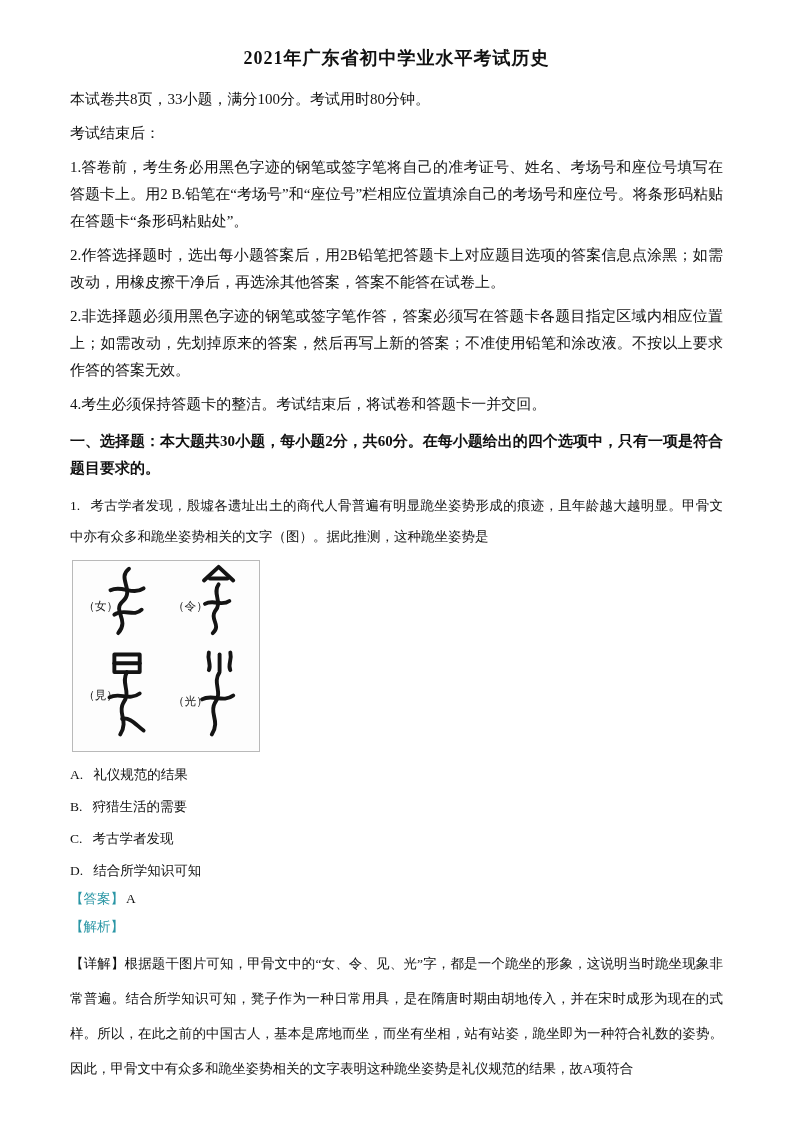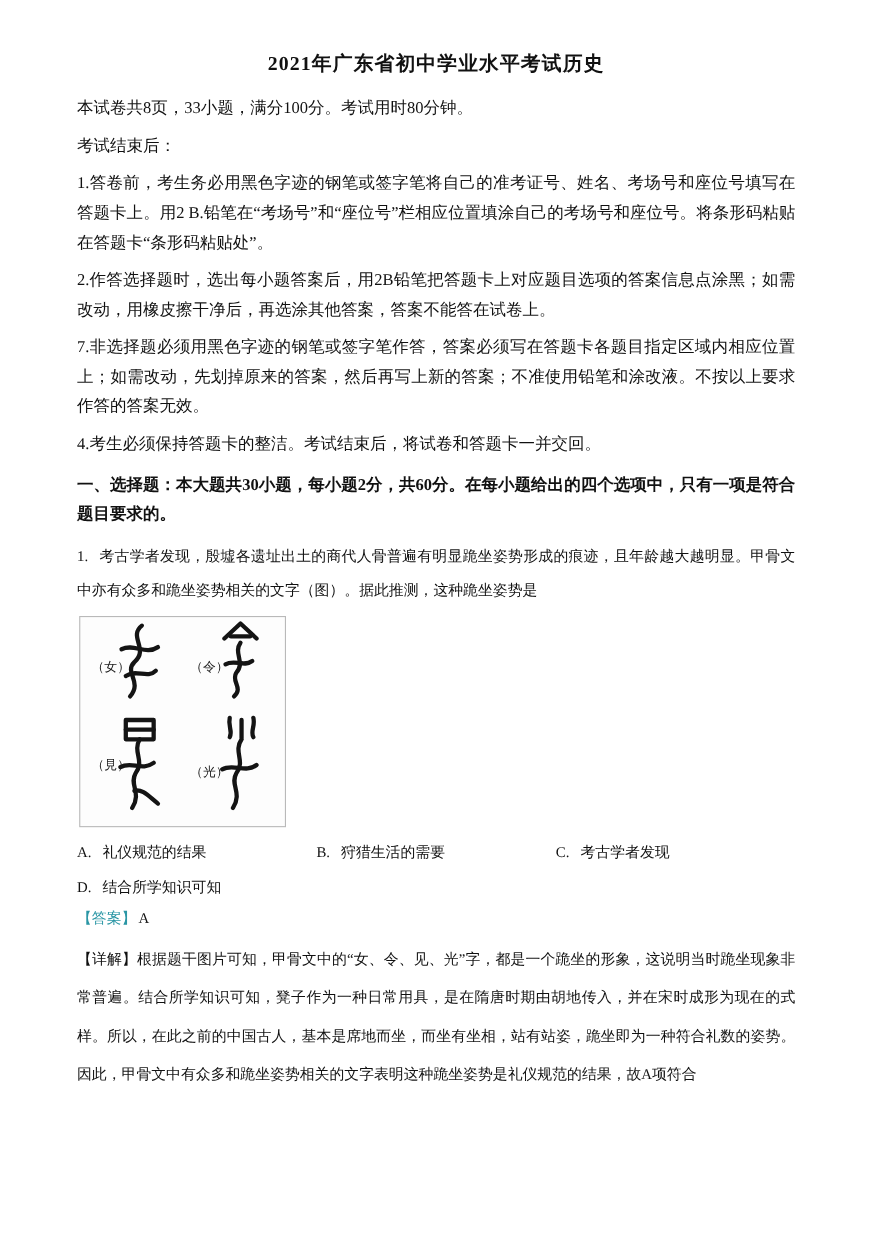--- a/index.html
+++ b/index.html
@@ -51,21 +51,21 @@
   .question .qnum{margin-right:10px;}
   .figure-box{
     width:188px;
     height:192px;
     border:1px solid #b9b9b9;
     margin:6px 0 14px 2px;
     background:#fdfdfd;
   }
   .options{
     display:grid;
-    grid-template-columns:1fr 1fr 1fr;
+    grid-template-columns:1fr;
     row-gap:14px;
     font-size:13.5px;
     margin:4px 0 10px 0;
   }
   .option .okey{margin-right:10px;}
   .answer-line, .analysis-line{
     font-size:13.5px;
     margin:10px 0;
   }
   .tag{color:var(--accent);}
@@ -95,21 +95,21 @@
 <div class="page">
 
   <h1 class="title">2021年广东省初中学业水平考试历史</h1>
 
   <p class="bold-par">本试卷共8页，33小题，满分100分。考试用时80分钟。</p>
 
   <p class="bold-par">考试结束后：</p>
 
   <p class="bold-par">1.答卷前，考生务必用黑色字迹的钢笔或签字笔将自己的准考证号、姓名、考场号和座位号填写在答题卡上。用2  B.铅笔在“考场号”和“座位号”栏相应位置填涂自己的考场号和座位号。将条形码粘贴在答题卡“条形码粘贴处”。</p>
   <p class="bold-par">2.作答选择题时，选出每小题答案后，用2B铅笔把答题卡上对应题目选项的答案信息点涂黑；如需改动，用橡皮擦干净后，再选涂其他答案，答案不能答在试卷上。</p>
-  <p class="bold-par">7.非选择题必须用黑色字迹的钢笔或签字笔作答，答案必须写在答题卡各题目指定区域内相应位置上；如需改动，先划掉原来的答案，然后再写上新的答案；不准使用铅笔和涂改液。不按以上要求作答的答案无效。</p>
+  <p class="bold-par">2.非选择题必须用黑色字迹的钢笔或签字笔作答，答案必须写在答题卡各题目指定区域内相应位置上；如需改动，先划掉原来的答案，然后再写上新的答案；不准使用铅笔和涂改液。不按以上要求作答的答案无效。</p>
   <p class="bold-par">4.考生必须保持答题卡的整洁。考试结束后，将试卷和答题卡一并交回。</p>
 
   <p class="section-header">一、选择题：本大题共30小题，每小题2分，共60分。在每小题给出的四个选项中，只有一项是符合题目要求的。</p>
 
   <p class="question"><span class="qnum">1.</span><span>考古学者发现，殷墟各遗址出土的商代人骨普遍有明显跪坐姿势形成的痕迹，且年龄越大越明显。甲骨文中亦有众多和跪坐姿势相关的文字（图）。据此推测，这种跪坐姿势是</span></p>
 
   <div class="figure-box">
     <svg width="186" height="190" viewBox="0 0 186 195">
 
       <g>
@@ -149,16 +149,17 @@
 
   <div class="options">
     <div class="option"><span class="okey">A.</span><span>礼仪规范的结果</span></div>
     <div class="option"><span class="okey">B.</span><span>狩猎生活的需要</span></div>
     <div class="option"><span class="okey">C.</span><span>考古学者发现</span></div>
     <div class="option"><span class="okey">D.</span><span>结合所学知识可知</span></div>
   </div>
 
   <p class="answer-line"><span class="tag">【答案】</span><span class="ans-val">A</span></p>
 
+  <p class="analysis-line"><span class="tag">【解析】</span></p>
 
   <p class="detail">【详解】根据题干图片可知，甲骨文中的“女、令、见、光”字，都是一个跪坐的形象，这说明当时跪坐现象非常普遍。结合所学知识可知，凳子作为一种日常用具，是在隋唐时期由胡地传入，并在宋时成形为现在的式样。所以，在此之前的中国古人，基本是席地而坐，而坐有坐相，站有站姿，跪坐即为一种符合礼数的姿势。因此，甲骨文中有众多和跪坐姿势相关的文字表明这种跪坐姿势是礼仪规范的结果，故A项符合</p>
 
 </div>
 
 </body></html>

